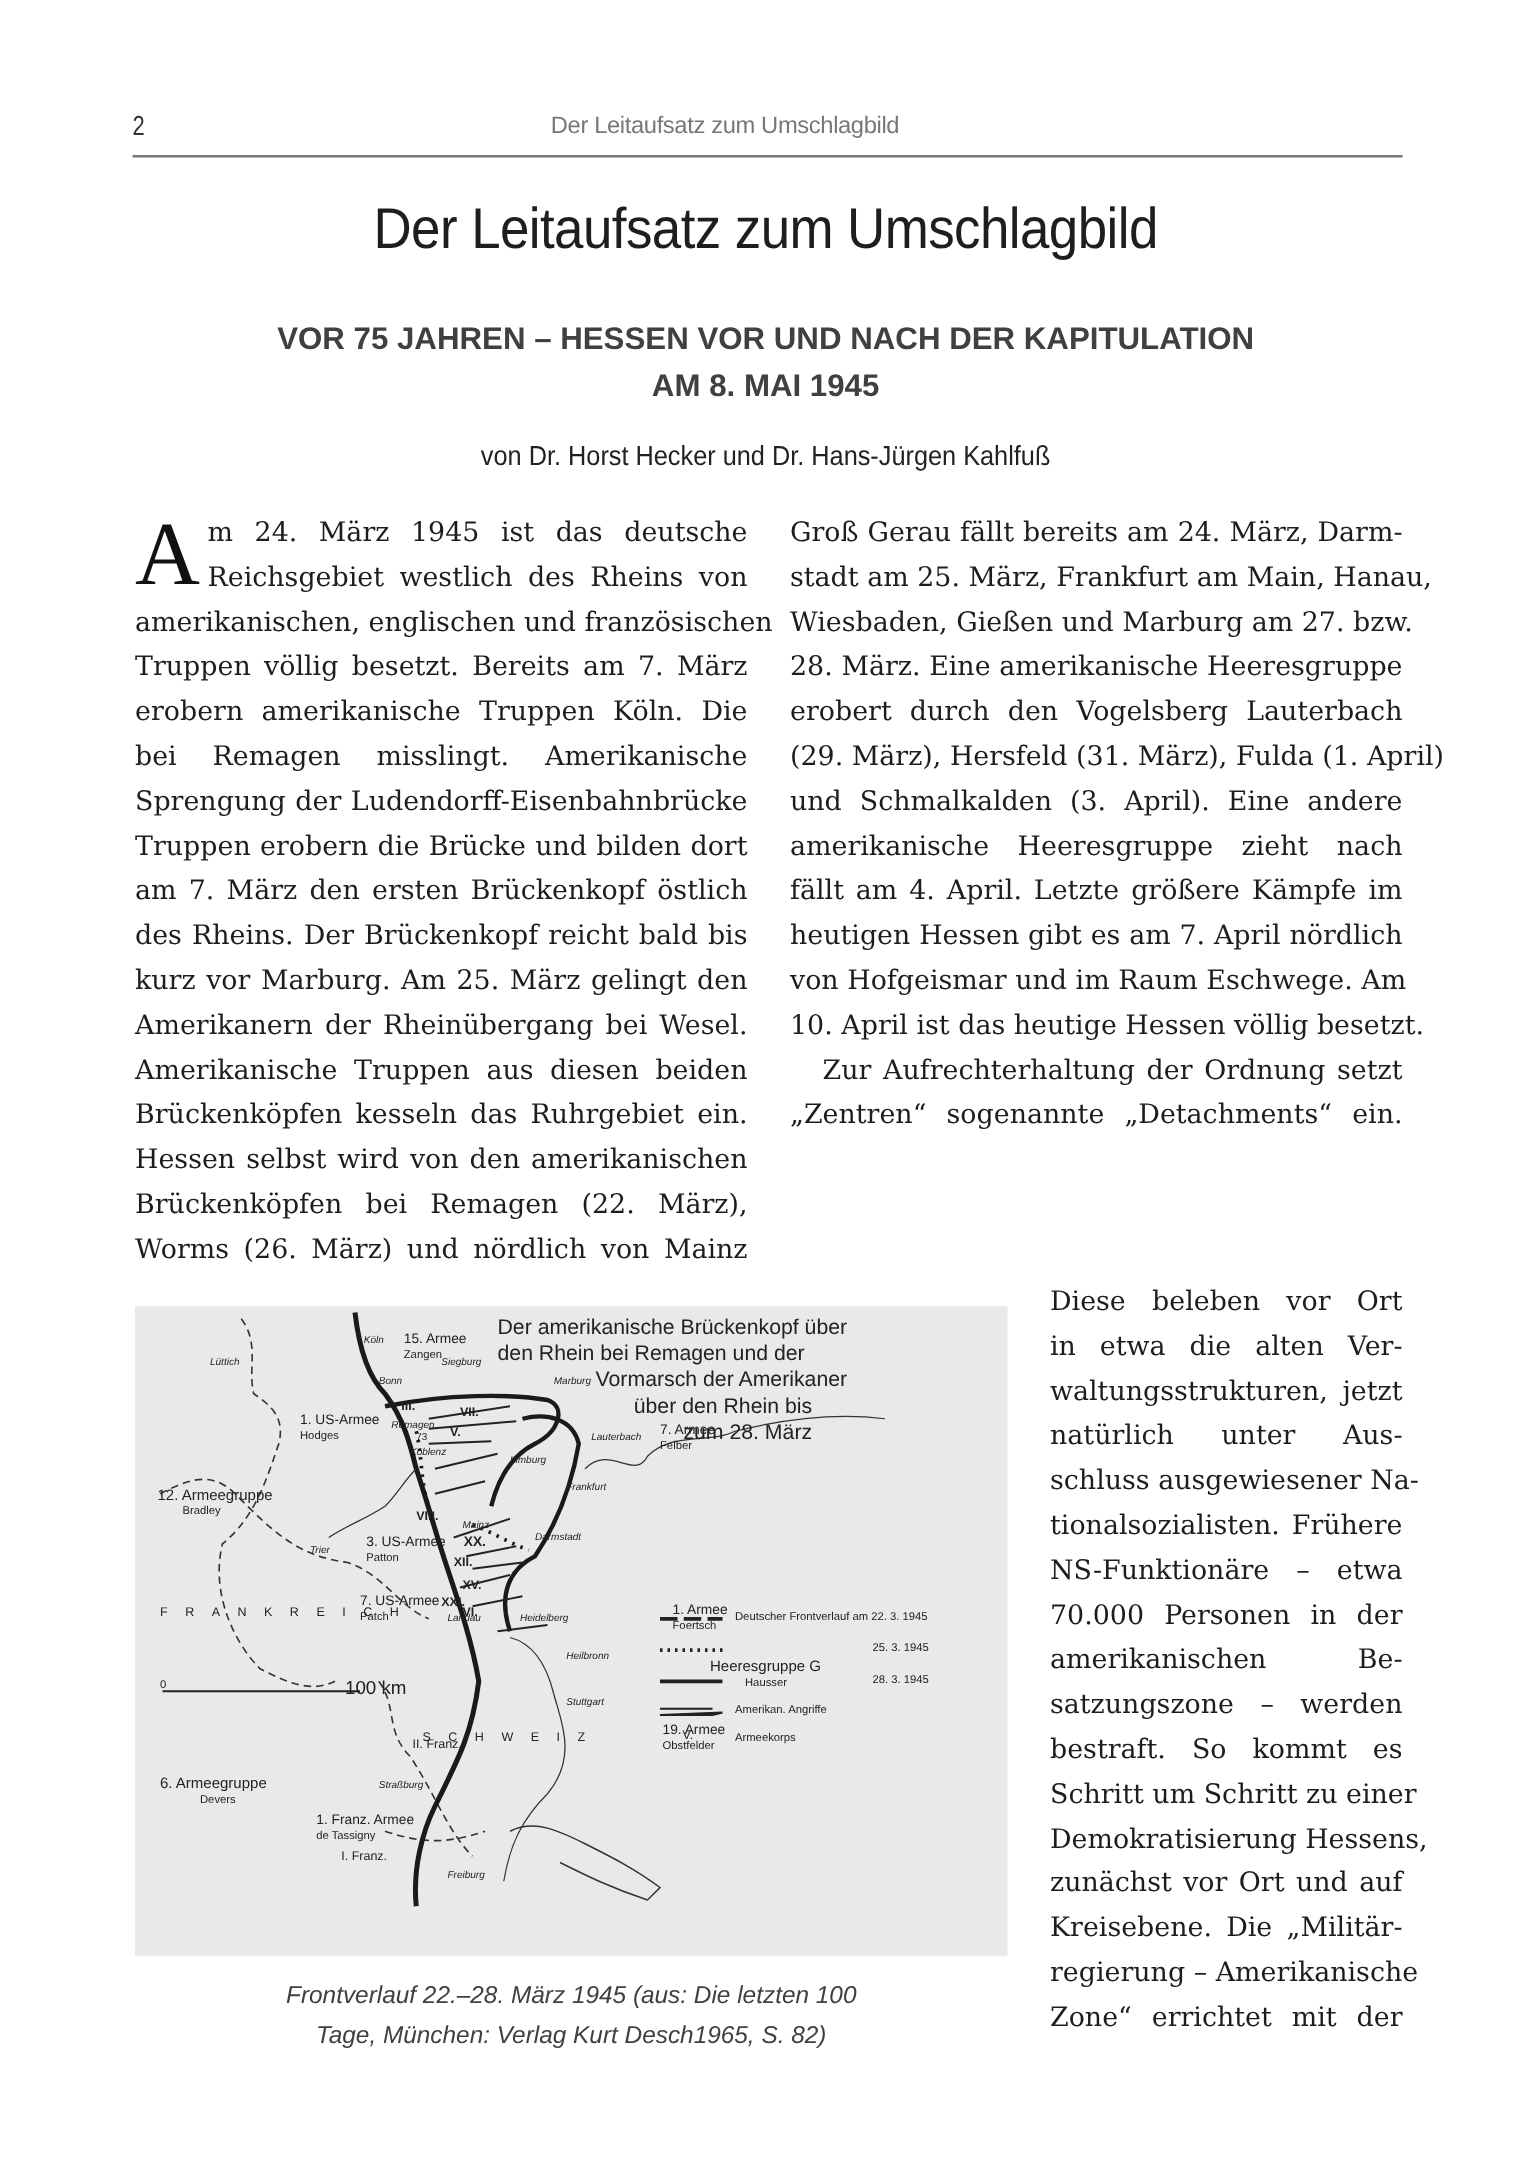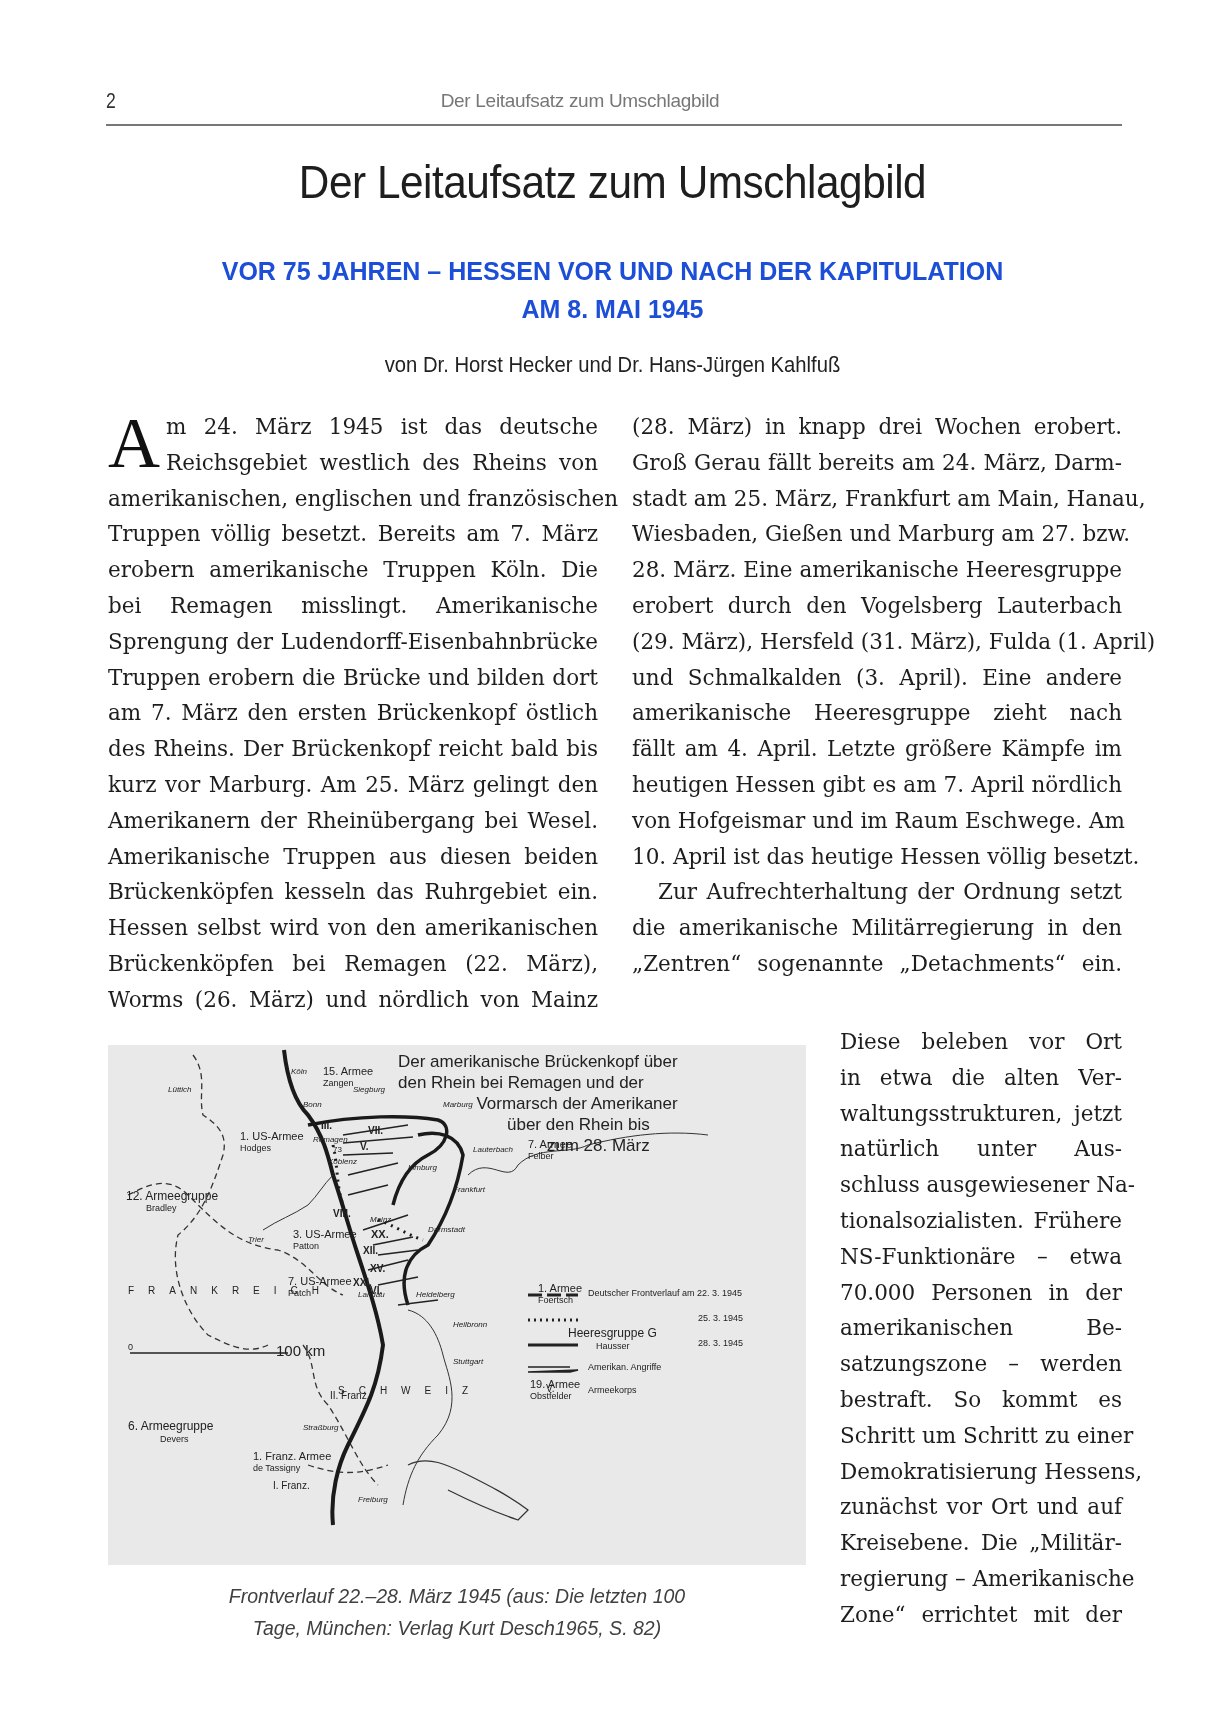--- a/index.html
+++ b/index.html
@@ -1,21 +1,21 @@
 <!DOCTYPE html>
 <html><head>
 <meta charset="utf-8">
 <style>
   html, body { margin: 0; padding: 0; background: #ffffff; }
   body { width: 1225px; height: 1730px; position: relative; overflow: hidden; color: #1b1b1b; }
   .page-num { position: absolute; left: 106px; top: 88px; font: 22px "Liberation Sans", sans-serif; color: #333; transform: scaleX(0.8); transform-origin: left; }
   .running-head { position: absolute; left: 0; right: 0; top: 90px; text-align: center; margin-left: 300px; width: 560px; font: 19px "Liberation Sans", sans-serif; color: #777; letter-spacing: -0.3px; }
   .rule { position: absolute; left: 106px; top: 124px; width: 1016px; height: 2px; background: #777; }
   .main-title { position: absolute; left: 0; width: 1225px; top: 155px; text-align: center; font: 46px "Liberation Sans", sans-serif; color: #1e1e1e; letter-spacing: -0.5px; transform: scaleX(0.92); }
-  .subtitle { position: absolute; left: 0; width: 1225px; top: 252px; text-align: center; font: bold 25px/38px "Liberation Sans", sans-serif; color: #1d4ed8; }
+  .subtitle { position: absolute; left: 0; width: 1225px; top: 252px; text-align: center; font: bold 25px/38px "Liberation Sans", sans-serif; color: #404040; }
   .authors { position: absolute; left: 0; width: 1225px; top: 352px; text-align: center; font: 22px "Liberation Sans", sans-serif; color: #222; transform: scaleX(0.92); }
   .col { position: absolute; font: 21.5px/35.8px "DejaVu Serif", "Liberation Serif", serif; color: #1d1d1d; text-align: justify; }
   .col .line { display: block; text-align: justify; text-align-last: justify; white-space: nowrap; height: 35.8px; }
   .col-left { left: 108px; top: 409px; width: 490px; }
   .col-right { left: 632px; top: 409px; width: 490px; }
   .col-narrow { left: 840px; top: 1024px; width: 282px; }
   .dropcap { float: left; font: 72px/60px "Liberation Serif", serif; color: #111; margin: 4px 6px 0 0; }
   .indent { padding-left: 26px; }
   .map { position: absolute; left: 108px; top: 1045px; width: 698px; height: 520px; background: #e9e9e9; }
   .map svg { position: absolute; left: 0; top: 0; }
@@ -54,37 +54,35 @@
       <span class="line">Amerikanische Truppen aus diesen beiden</span>
       <span class="line">Brückenköpfen kesseln das Ruhrgebiet ein.</span>
       <span class="line">Hessen selbst wird von den amerikanischen</span>
       <span class="line">Brückenköpfen bei Remagen (22. März),</span>
       <span class="line">Worms (26. März) und nördlich von Mainz</span>
     </div>
 </div>
 
 <div class="col col-right">
   <div id="right-lines">
-      <span class="line">(28. März) in knapp drei Wochen erobert.</span>
       <span class="line">Groß Gerau fällt bereits am 24. März, Darm-</span>
       <span class="line">stadt am 25. März, Frankfurt am Main, Hanau,</span>
       <span class="line">Wiesbaden, Gießen und Marburg am 27. bzw.</span>
       <span class="line">28. März. Eine amerikanische Heeresgruppe</span>
       <span class="line">erobert durch den Vogelsberg Lauterbach</span>
       <span class="line">(29. März), Hersfeld (31. März), Fulda (1. April)</span>
       <span class="line">und Schmalkalden (3. April). Eine andere</span>
       <span class="line">amerikanische Heeresgruppe zieht nach</span>
       <span class="line">fällt am 4. April. Letzte größere Kämpfe im</span>
       <span class="line">heutigen Hessen gibt es am 7. April nördlich</span>
       <span class="line">von Hofgeismar und im Raum Eschwege. Am</span>
       <span class="line">10. April ist das heutige Hessen völlig besetzt.</span>
     </div>
   <div id="right-lines-2">
       <span class="line indent">Zur Aufrechterhaltung der Ordnung setzt</span>
-      <span class="line">die amerikanische Militärregierung in den</span>
       <span class="line">„Zentren“ sogenannte „Detachments“ ein.</span>
     </div>
 </div>
 
 <div class="col col-narrow">
   <div id="narrow-lines">
       <span class="line">Diese beleben vor Ort</span>
       <span class="line">in etwa die alten Ver-</span>
       <span class="line">waltungsstrukturen, jetzt</span>
       <span class="line">natürlich unter Aus-</span>

